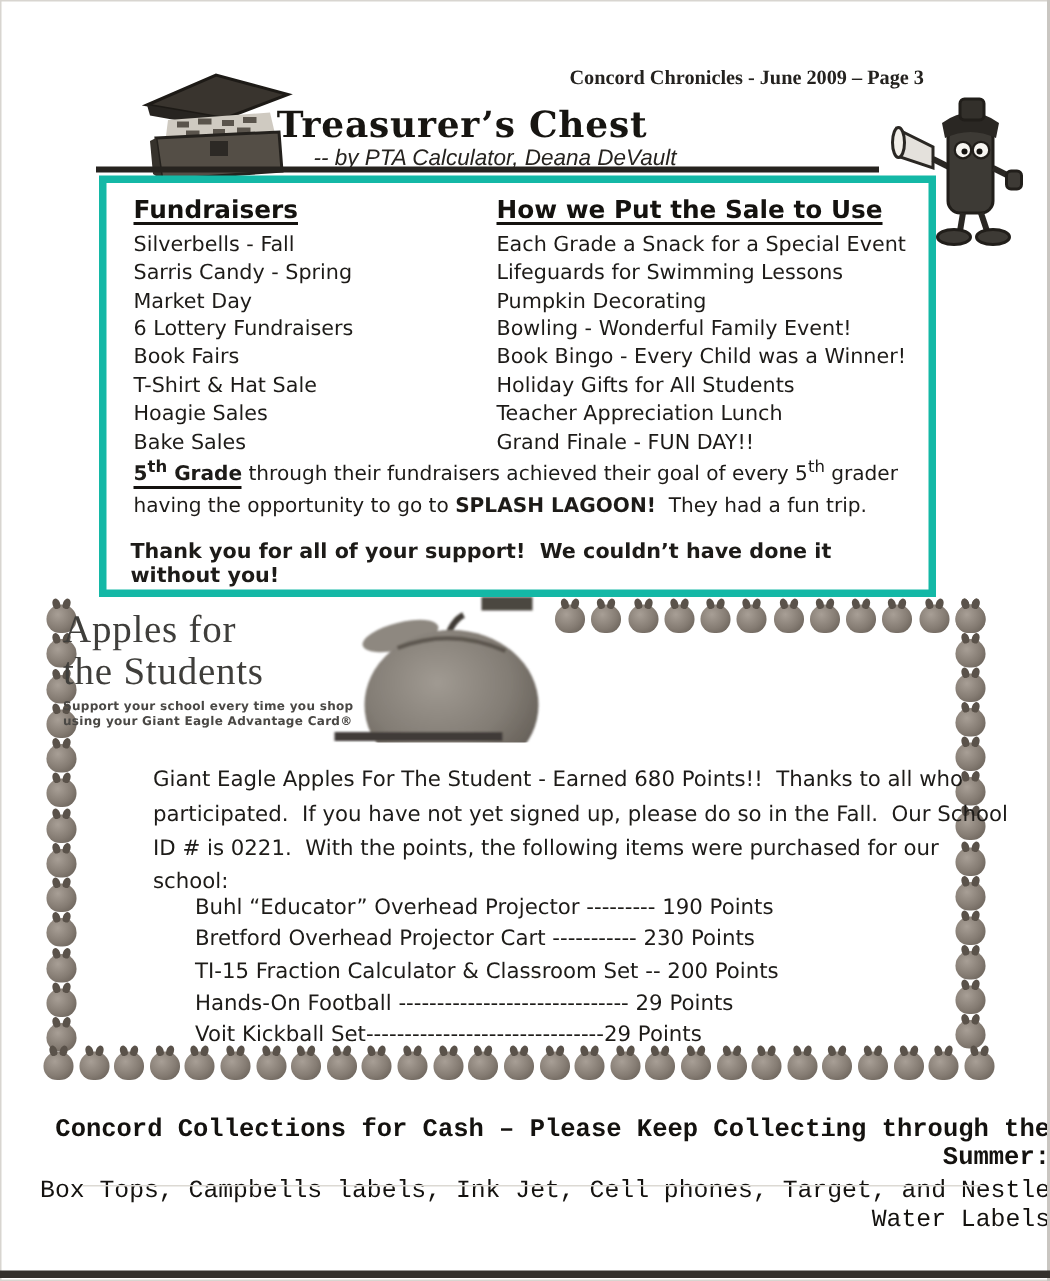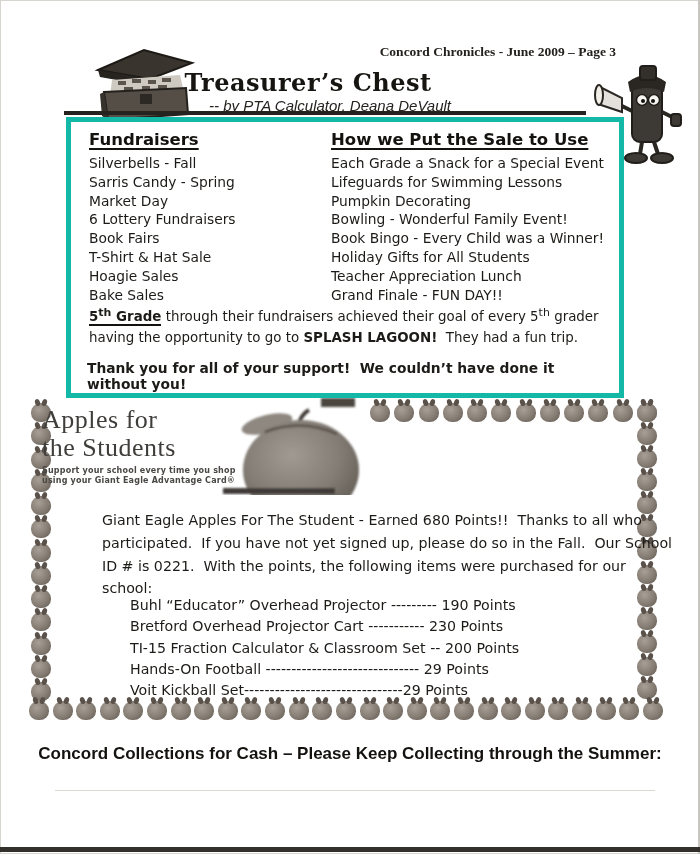--- a/index.html
+++ b/index.html
@@ -71,21 +71,21 @@
   .ge-l1,.ge-l2{font-family:"Liberation Serif",serif;font-size:26px;line-height:28px;letter-spacing:.5px;}
   .ge-tag{margin-top:4px;font-size:8px;font-weight:bold;line-height:9.5px;color:#4a4845;letter-spacing:.2px;}
   .apple-photo{position:absolute;left:205px;top:398px;width:168px;height:97px;}
   .ge-para{
     position:absolute;left:54px;top:509px;width:578px;
     font-size:14.2px;line-height:22.8px;white-space:pre-wrap;margin-left:48px;
   }
   .purchases{position:absolute;left:130px;top:595px;width:470px;}
   .purchases .itm{font-size:14.2px;line-height:21.3px;white-space:nowrap;}
   
-  .foot{position:absolute;left:0;top:744px;width:700px;text-align:center;font-family:Liberation Sans, sans-serif;color:#14120f;}
+  .foot{position:absolute;left:0;top:744px;width:700px;text-align:right;font-family:Liberation Mono, monospace;color:#14120f;}
   .foot .f1{font-size:17px;font-weight:bold;margin-bottom:2px;}
   .foot .f2{font-size:16.5px;}
   
   .scan-bottom{position:absolute;left:0;bottom:2px;width:700px;height:5px;background:#33302c;}
   .scan-edge-r{position:absolute;right:0;top:0;width:2px;height:854px;background:#c9c6c1;}
   .scan-line{position:absolute;left:55px;top:790px;width:600px;height:1px;background:#dcd9d3;}
 </style>
 </head>
 <body>
 
@@ -276,18 +276,19 @@
   <div class="purchases">
       <div class="itm">Buhl “Educator” Overhead Projector --------- 190 Points</div>
       <div class="itm">Bretford Overhead Projector Cart ----------- 230 Points</div>
       <div class="itm">TI-15 Fraction Calculator &amp; Classroom Set -- 200 Points</div>
       <div class="itm">Hands-On Football ------------------------------ 29 Points</div>
       <div class="itm">Voit Kickball Set-------------------------------29 Points</div>
     </div>
 
   <div class="foot">
     <div class="f1">Concord Collections for Cash – Please Keep Collecting through the Summer:</div>
+    <div class="f2">Box Tops, Campbells labels, Ink Jet, Cell phones, Target, and Nestle Water Labels</div>
   </div>
 
   <div class="scan-line"></div>
   <div class="scan-edge-r"></div>
   <div class="scan-bottom"></div>
 </div>
 
 </body></html>

